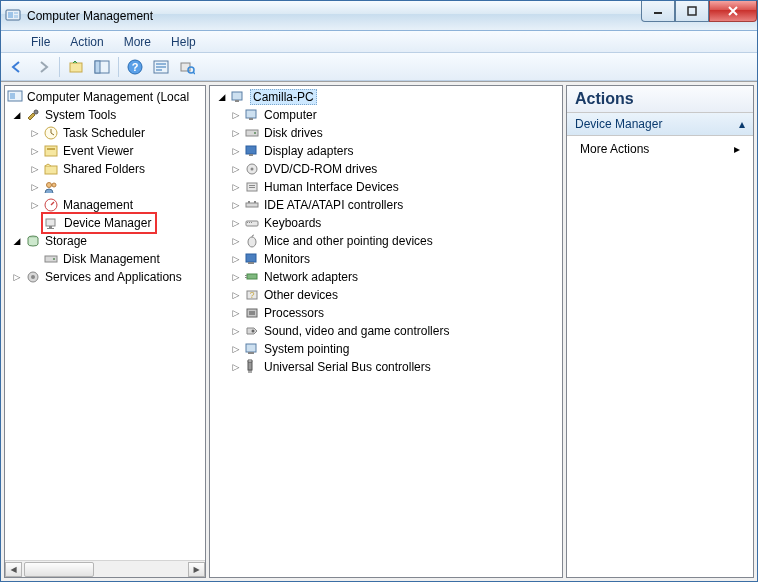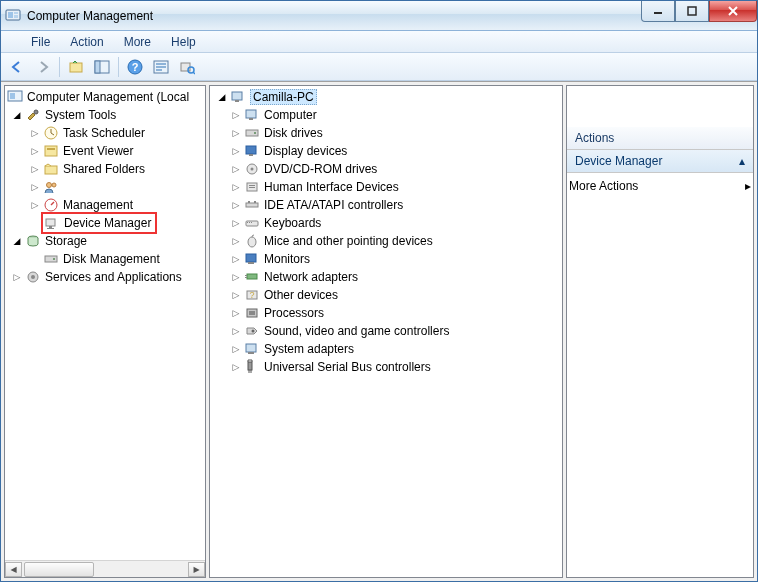--- a/index.html
+++ b/index.html
@@ -28,23 +28,23 @@
     .expander { width: 12px; height: 12px; display: inline-flex; align-items: center; justify-content: center; font-size: 9px; color: #666; margin-right: 2px; cursor: default; }
     .expander.open { color: #000; }
     .node-icon { width: 16px; height: 16px; margin-right: 4px; display: inline-flex; align-items: center; justify-content: center; }
     .node-label { cursor: default; }
     .highlighted { border: 2px solid #e33; padding: 1px 4px 1px 1px; }
     .selected { background: #cde8ff; border: 1px dotted #7da8ce; padding: 0 2px; }
     .scrollbar-h { height: 17px; background: #f0f0f0; border-top: 1px solid #d4d4d4; display: flex; align-items: center; }
     .sb-btn { width: 17px; height: 15px; background: linear-gradient(#fdfdfd,#e3e3e3); border: 1px solid #b5b5b5; display: flex; align-items: center; justify-content: center; font-size: 8px; color: #555; }
     .sb-thumb { width: 70px; height: 15px; margin-left: 2px; background: linear-gradient(#fdfdfd,#e3e3e3); border: 1px solid #b5b5b5; border-radius: 2px; }
     .sb-track { flex: 1; }
-    .actions-header { background: linear-gradient(to bottom, #fafcfe, #e9eff7); border-bottom: 1px solid #c8c8c8; font-size: 12px; font-weight: normal; padding: 4px 8px; color: #1a3b66; margin-top: 41px; }
+    .actions-header { background: linear-gradient(to bottom, #fafcfe, #e9eff7); border-bottom: 1px solid #c8c8c8; font-size: 16px; font-weight: bold; padding: 4px 8px; color: #1a3b66; }
     .actions-sub { background: linear-gradient(to bottom, #eaf3fb, #d7e7f5); border-bottom: 1px solid #c8c8c8; font-size: 12px; padding: 4px 8px; display: flex; justify-content: space-between; align-items: center; color: #0a3a6e; }
-    .actions-item { font-size: 12px; padding: 6px 2px; display: flex; justify-content: space-between; align-items: center; }
+    .actions-item { font-size: 12px; padding: 6px 13px; display: flex; justify-content: space-between; align-items: center; }
     svg { display: block; }
   </style>
 </head>
 <body>
 
 <div class="window">
 
   <div class="titlebar">
     <span class="titlebar-icon">
       <svg width="16" height="16" viewBox="0 0 16 16">
@@ -301,21 +301,21 @@
             </div>
             <div class="tree-row">
               <span class="indent" style="width:20px"></span>
               <span class="expander">▷</span>
               <span class="node-icon">
                 <svg width="16" height="16">
                   <rect x="2" y="3" width="10" height="8" fill="#4a7fc0" stroke="#2a5fa0"></rect>
                   <rect x="5" y="11" width="4" height="2" fill="#888"></rect>
                 </svg>
               </span>
-              <span class="node-label">Display devices</span>
+              <span class="node-label">Display adapters</span>
             </div>
             <div class="tree-row">
               <span class="indent" style="width:20px"></span>
               <span class="expander">▷</span>
               <span class="node-icon">
                 <svg width="16" height="16">
                   <circle cx="8" cy="8" r="5" fill="#e8e8e8" stroke="#888"></circle>
                   <circle cx="8" cy="8" r="1.5" fill="#888"></circle>
                 </svg>
               </span>
@@ -427,21 +427,21 @@
             </div>
             <div class="tree-row">
               <span class="indent" style="width:20px"></span>
               <span class="expander">▷</span>
               <span class="node-icon">
                 <svg width="16" height="16">
                   <rect x="2" y="3" width="10" height="8" fill="#cde0f0" stroke="#5a7fa5"></rect>
                   <rect x="4" y="11" width="6" height="2" fill="#888"></rect>
                 </svg>
               </span>
-              <span class="node-label">System adapters</span>
+              <span class="node-label">System pointing</span>
             </div>
             <div class="tree-row">
               <span class="indent" style="width:20px"></span>
               <span class="expander">▷</span>
               <span class="node-icon">
                 <svg width="16" height="16">
                   <rect x="4" y="3" width="4" height="8" fill="#999" stroke="#555"></rect>
                   <path d="M4 3 L4 1 L8 1 L8 3" fill="none" stroke="#555"></path>
                   <path d="M5 11 L5 14 M7 11 L7 14" stroke="#555"></path>
                 </svg>

